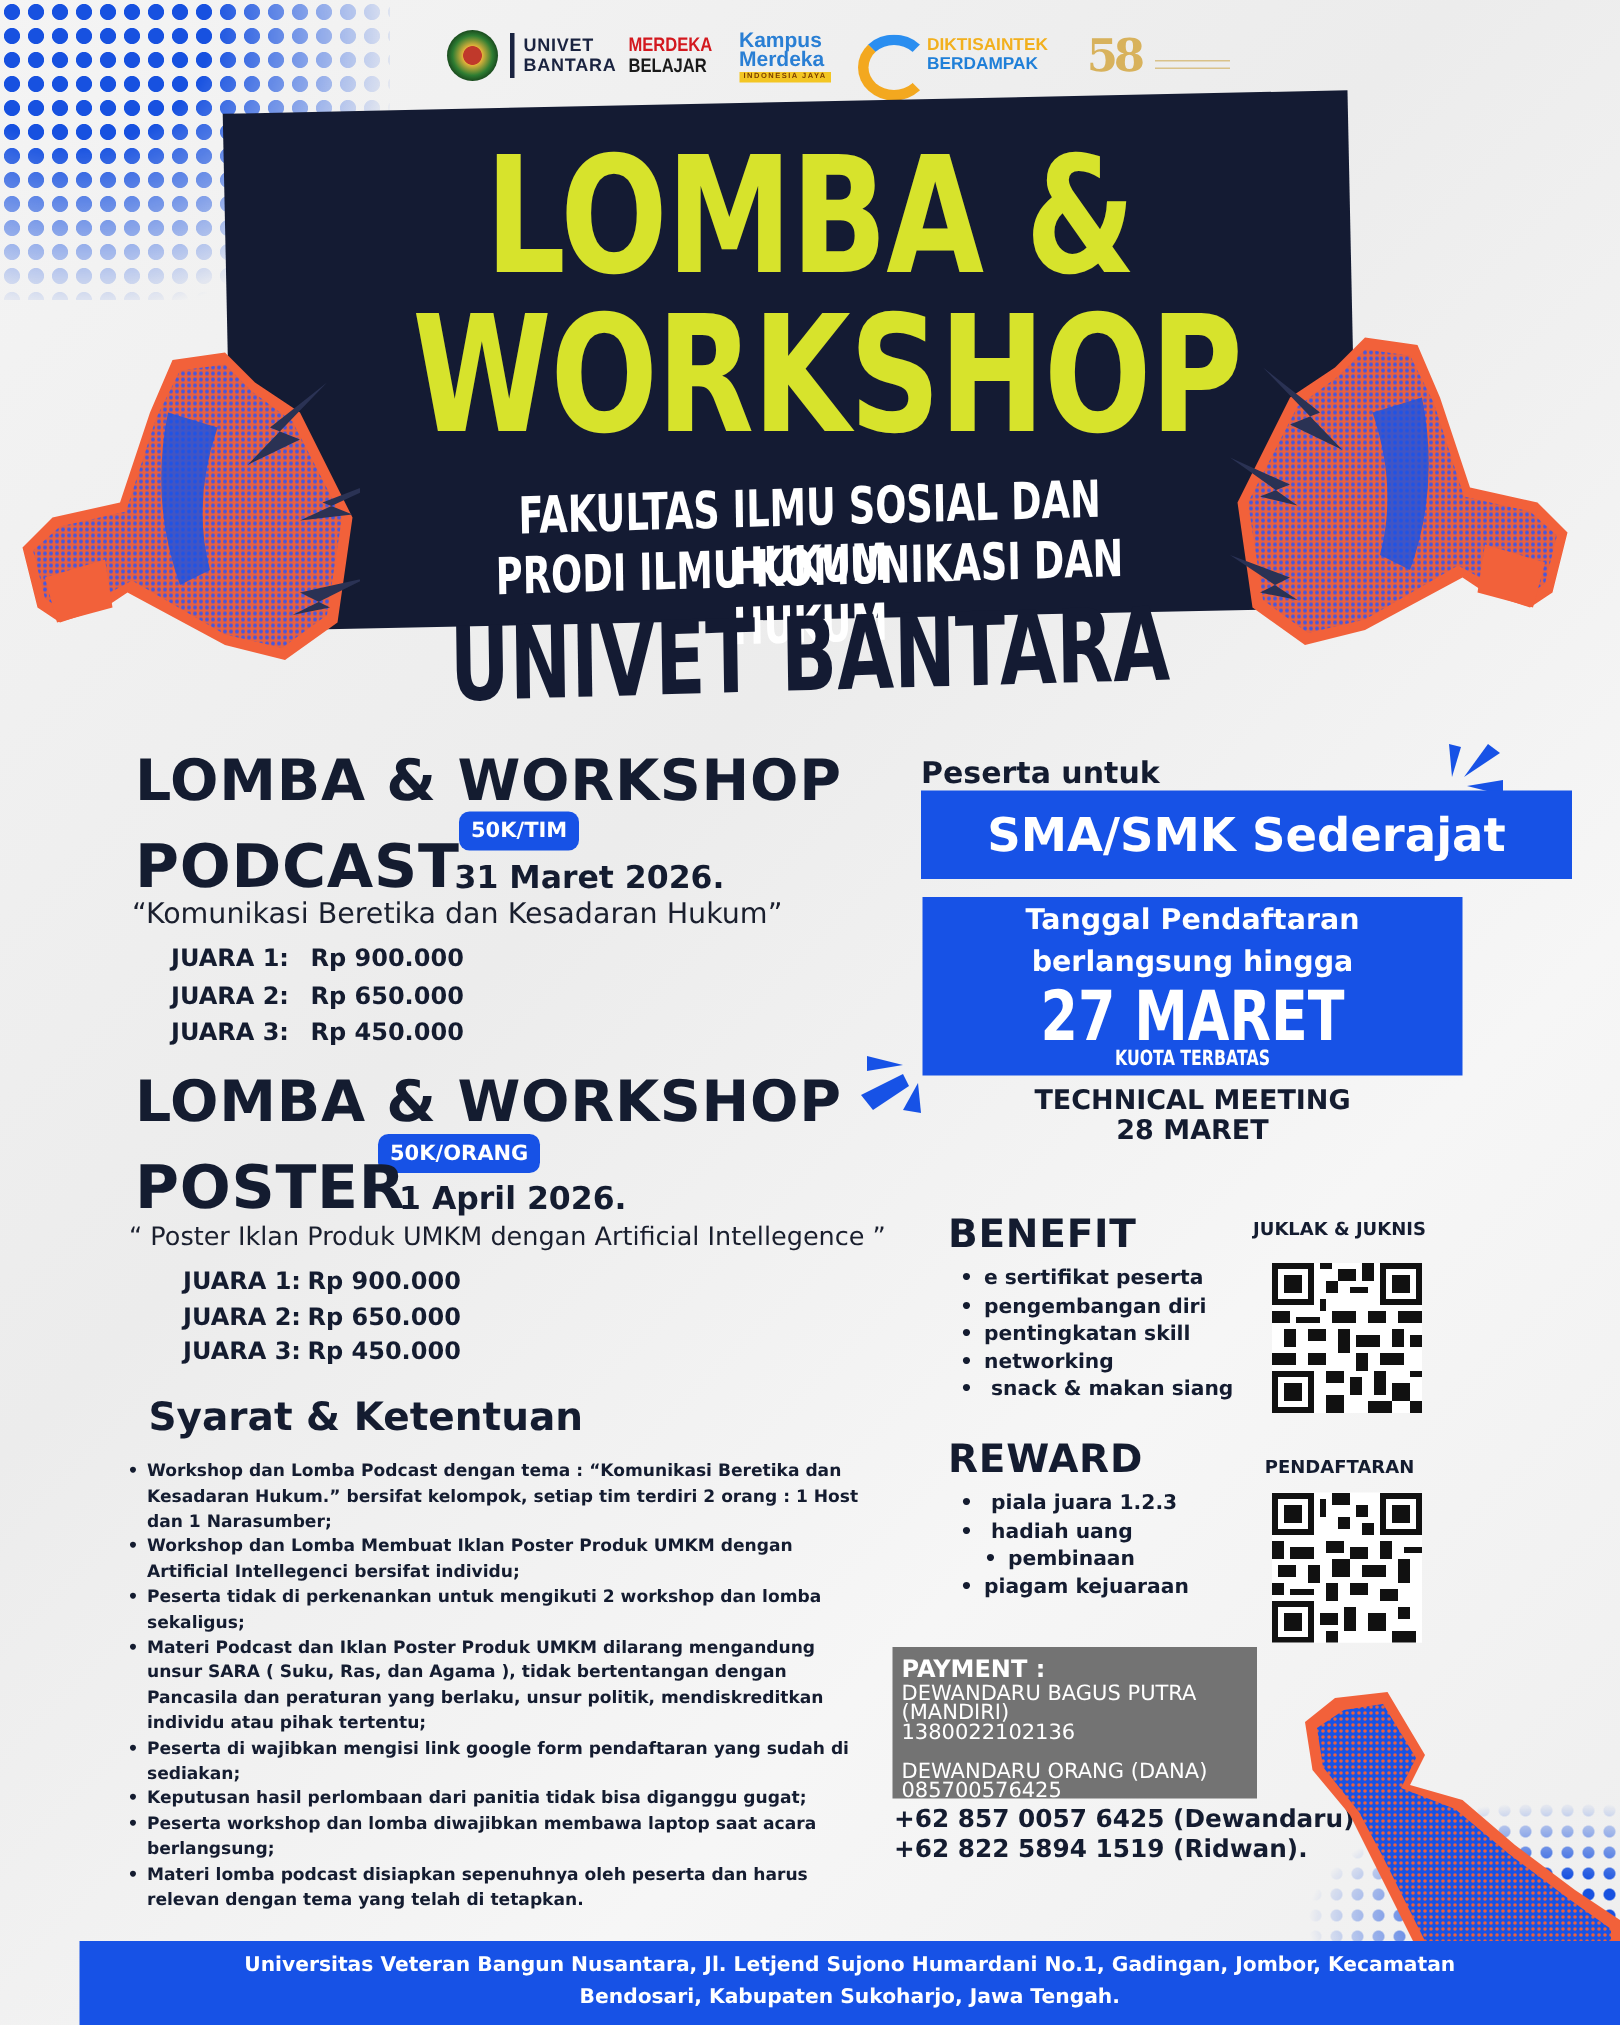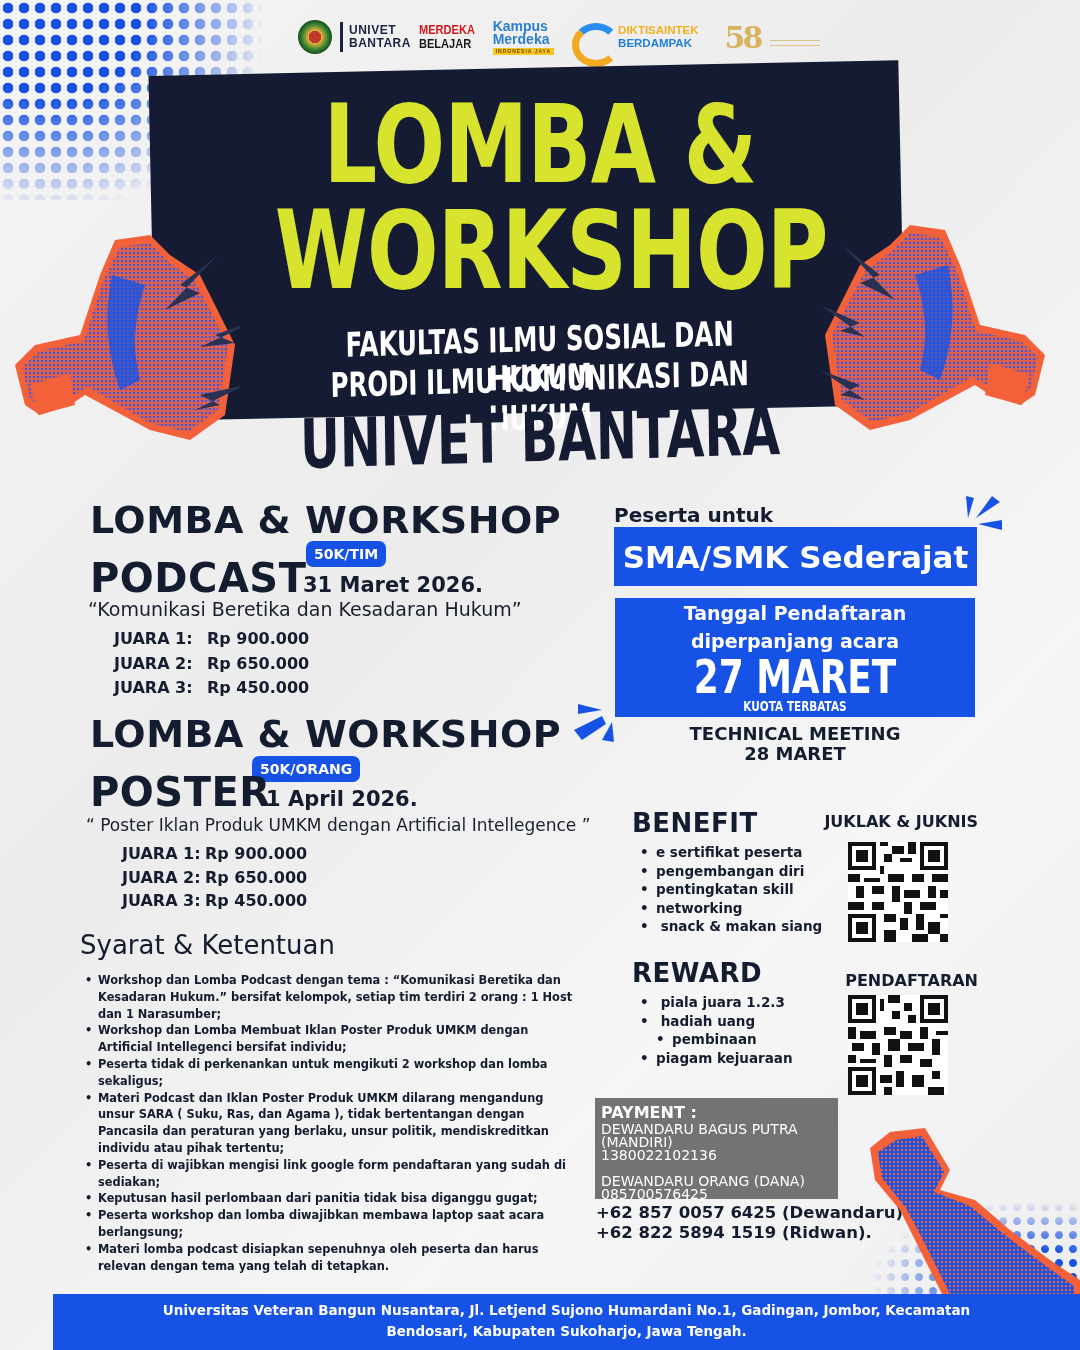--- a/index.html
+++ b/index.html
@@ -103,21 +103,21 @@
   .prizes { font-weight: 700; font-size: 16px; line-height: 24.5px; color: #141c30; }
   .prizes-pod { left: 114px; top: 627px; }
   .prizes-pos { left: 122px; top: 842px; line-height: 23.5px; }
   .prize-row { display: flex; }
   .prize-rank { width: 93px; }
   .prizes-pos .prize-rank { width: 83px; }
 
   
   .peserta { left: 614px; top: 503px; font-weight: 700; font-size: 20px; color: #141c30; }
   .sma-box {
-    left: 614px; top: 527px; width: 363px; height: 59px;
+    left: 614px; top: 527px; width: 434px; height: 59px;
     background: #1752e6; color: #fff; font-weight: 700; font-size: 31px;
     display: flex; align-items: center; justify-content: center;
   }
   .reg-box {
     left: 615px; top: 598px; width: 360px; height: 119px;
     background: #1752e6; color: #fff; text-align: center;
   }
   .reg-l { font-weight: 700; font-size: 19px; line-height: 28px; display: block; }
   .reg-l1 { margin-top: 1px; }
   .reg-date { font-weight: 700; font-size: 46px; line-height: 44px; display: block; transform: scaleX(0.78); }
@@ -129,29 +129,29 @@
   .burst-l { left: 572px; top: 702px; }
 
   .sec-h { font-weight: 700; font-size: 26px; color: #141c30; letter-spacing: 0.5px; }
   .benefit-h { left: 632px; top: 808px; }
   .reward-h { left: 632px; top: 958px; }
   .blist { font-weight: 700; font-size: 13.5px; line-height: 18.5px; color: #141c30; list-style: none; }
   .blist li::before { content: "•"; display: inline-block; width: 16px; }
   .benefit-list { left: 640px; top: 843px; }
   .reward-list { left: 640px; top: 993px; }
   .reward-list li.indent { padding-left: 16px; }
-  .qr-h { font-weight: 700; font-size: 16px; color: #141c30; text-align: right; width: 170px; }
+  .qr-h { font-weight: 700; font-size: 12px; color: #141c30; text-align: center; width: 170px; }
   .qr-h1 { left: 808px; top: 812px; }
   .qr-h2 { left: 808px; top: 971px; }
   .qr { width: 100px; height: 100px; background: #fff; }
   .qr1 { left: 848px; top: 842px; }
   .qr2 { left: 848px; top: 995px; }
 
   
-  .syarat-h { left: 80px; top: 930px; font-weight: 400; font-size: 26px; color: #141c30; }
+  .syarat-h { left: 99px; top: 930px; font-weight: 700; font-size: 26px; color: #141c30; }
   .syarat-list { left: 84px; top: 972px; width: 500px; list-style: none; font-weight: 700; font-size: 11.4px; line-height: 16.8px; color: #141c30; }
   .syarat-list li { position: relative; padding-left: 14px; }
   .syarat-list li::before { content: "•"; position: absolute; left: 1px; top: 0; }
 
   
   .pay-box { left: 595px; top: 1098px; width: 243px; height: 101px; background: #737373; color: #fff; padding: 5px 6px; }
   .pay-h { font-weight: 700; font-size: 16px; line-height: 20px; display: block; }
   .pay-line { font-size: 14px; line-height: 13px; display: block; }
   .pay-gap { height: 13px; display: block; }
   .cp { left: 596px; top: 1203px; font-weight: 700; font-size: 16.5px; line-height: 19.5px; color: #141c30; }
@@ -278,21 +278,21 @@
 </svg>
 <svg class="abs burst burst-l" viewBox="0 0 42 40">
   <path d="M6 2 L30 8 L6 12 Z" fill="#1752e6"></path>
   <path d="M2 28 L30 14 L34 22 L10 38 Z" fill="#1752e6"></path>
   <path d="M30 38 L40 20 L42 40 Z" fill="#1752e6"></path>
 </svg>
 <div class="abs peserta">Peserta  untuk</div>
 <div class="abs sma-box">SMA/SMK Sederajat</div>
 <div class="abs reg-box">
   <span class="reg-l reg-l1">Tanggal Pendaftaran</span>
-  <span class="reg-l">diperpanjang acara</span>
+  <span class="reg-l">berlangsung hingga</span>
   <span class="reg-date">27 MARET</span>
   <span class="reg-quota">KUOTA TERBATAS</span>
 </div>
 <div class="abs tm">
   <div>TECHNICAL MEETING</div>
   <div>28 MARET</div>
 </div>
 
 <div class="abs sec-h benefit-h">BENEFIT</div>
 <ul class="abs blist benefit-list">

